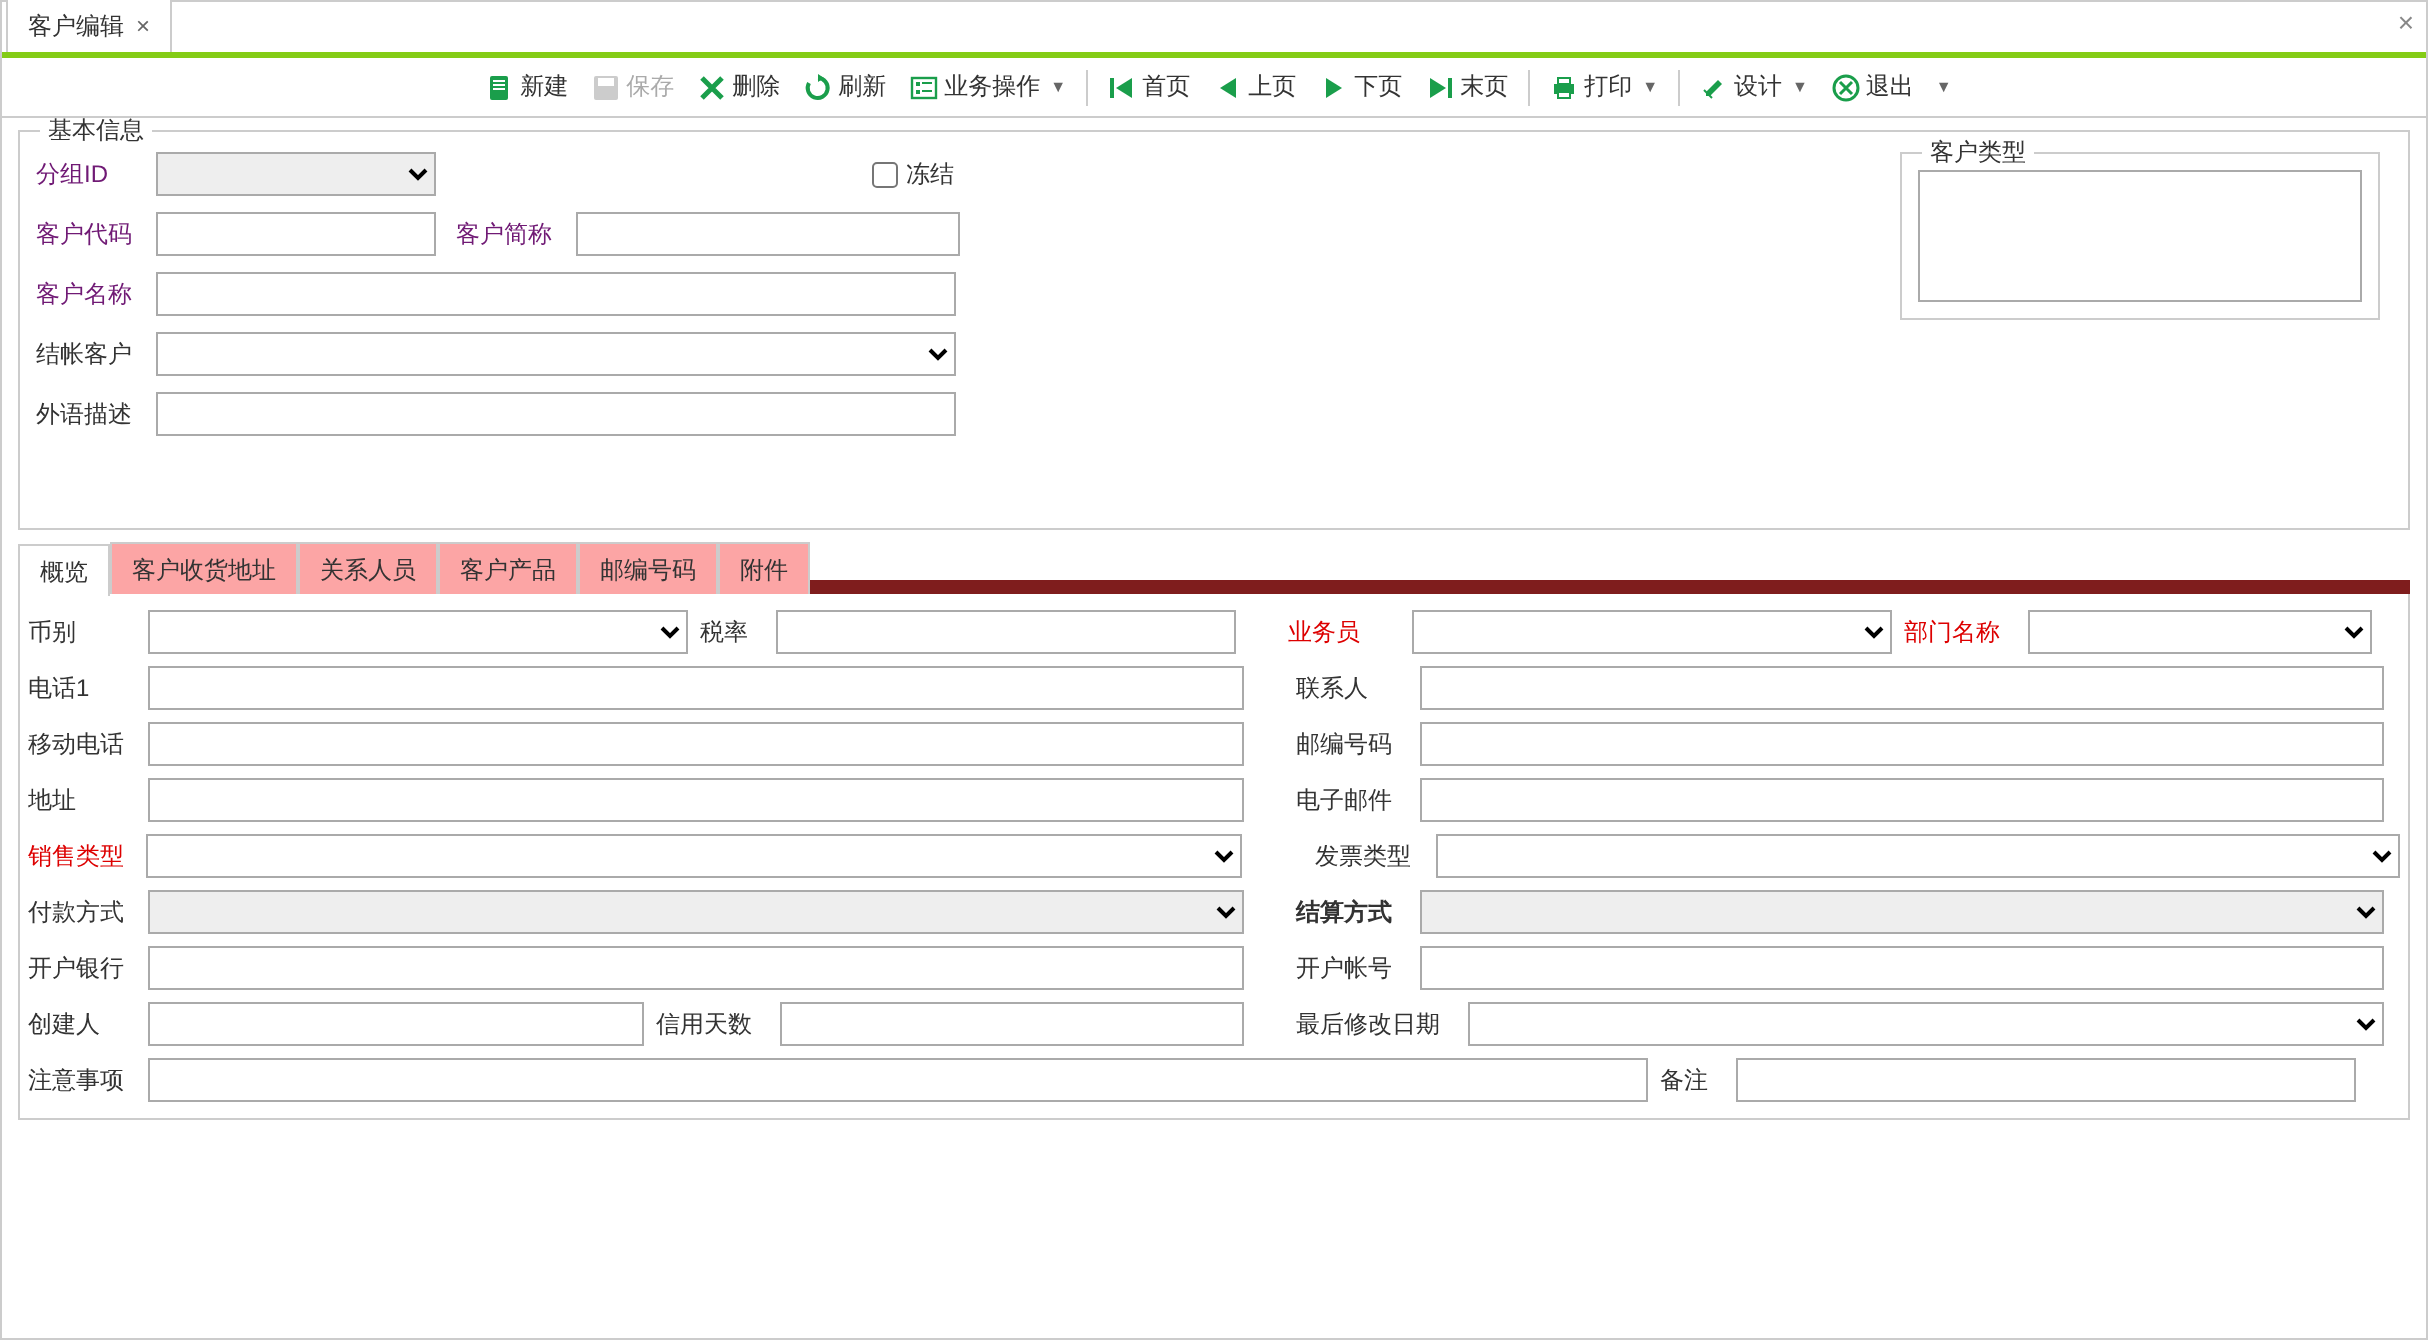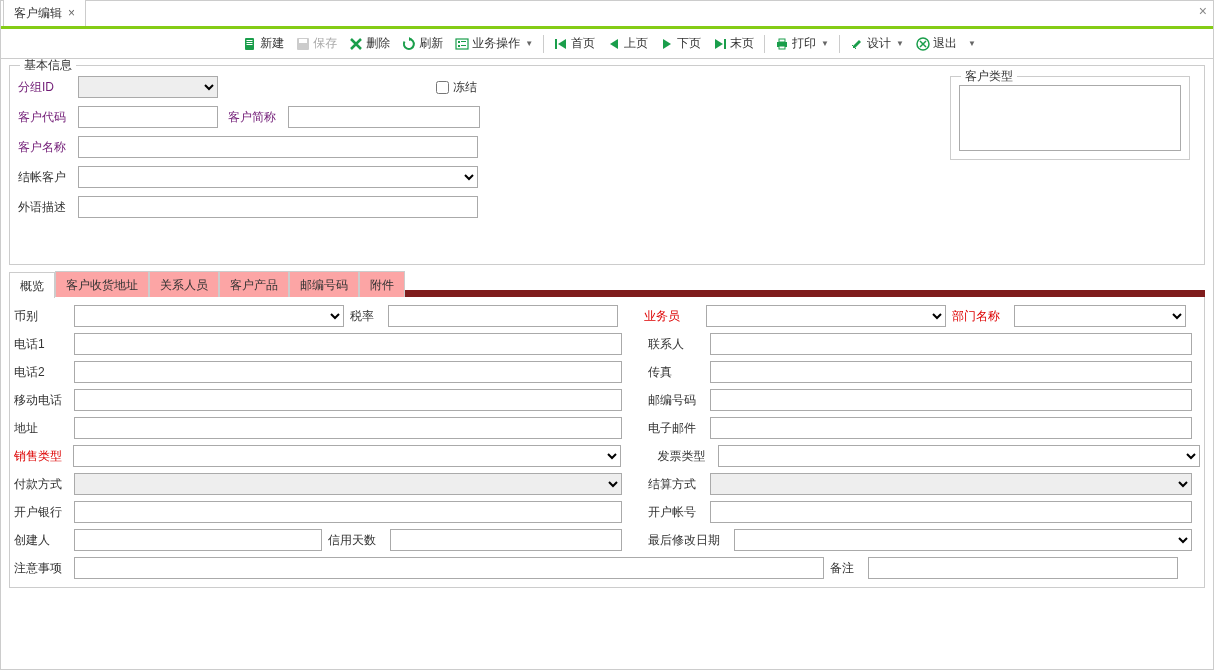--- a/index.html
+++ b/index.html
@@ -241,26 +241,20 @@
         <select class="sel white" style="width:172px;"></select>
       </div>
 
       <div class="frow">
         <span class="fl">电话1</span>
         <input class="txt" style="width: 548px;">
         <span class="fl" style="width:56px; margin-left:20px;">联系人</span>
         <input class="txt" style="width: 482px;">
       </div>
 
-      <div class="frow">
-        <span class="fl">电话2</span>
-        <input class="txt" style="width: 548px;">
-        <span class="fl" style="width:56px; margin-left:20px;">传真</span>
-        <input class="txt" style="width: 482px;">
-      </div>
 
       <div class="frow">
         <span class="fl">移动电话</span>
         <input class="txt" style="width: 548px;">
         <span class="fl" style="width:56px; margin-left:20px;">邮编号码</span>
         <input class="txt" style="width: 482px;">
       </div>
 
       <div class="frow">
         <span class="fl">地址</span>
@@ -272,21 +266,21 @@
       <div class="frow">
         <span class="fl req">销售类型</span>
         <select class="sel white" style="width:548px;"></select>
         <span class="fl" style="width:56px; margin-left:31px;">发票类型</span>
         <select class="sel white" style="width:482px;"></select>
       </div>
 
       <div class="frow">
         <span class="fl">付款方式</span>
         <select class="sel" style="width:548px;"></select>
-        <span class="fl" style="width:56px; margin-left:20px;">结算方式</span>
+        <span class="fl" style="width:56px; margin-left:20px;font-weight:bold;">结算方式</span>
         <select class="sel" style="width:482px;"></select>
       </div>
 
       <div class="frow">
         <span class="fl">开户银行</span>
         <input class="txt" style="width: 548px;">
         <span class="fl" style="width:56px; margin-left:20px;">开户帐号</span>
         <input class="txt" style="width: 482px;">
       </div>
 

